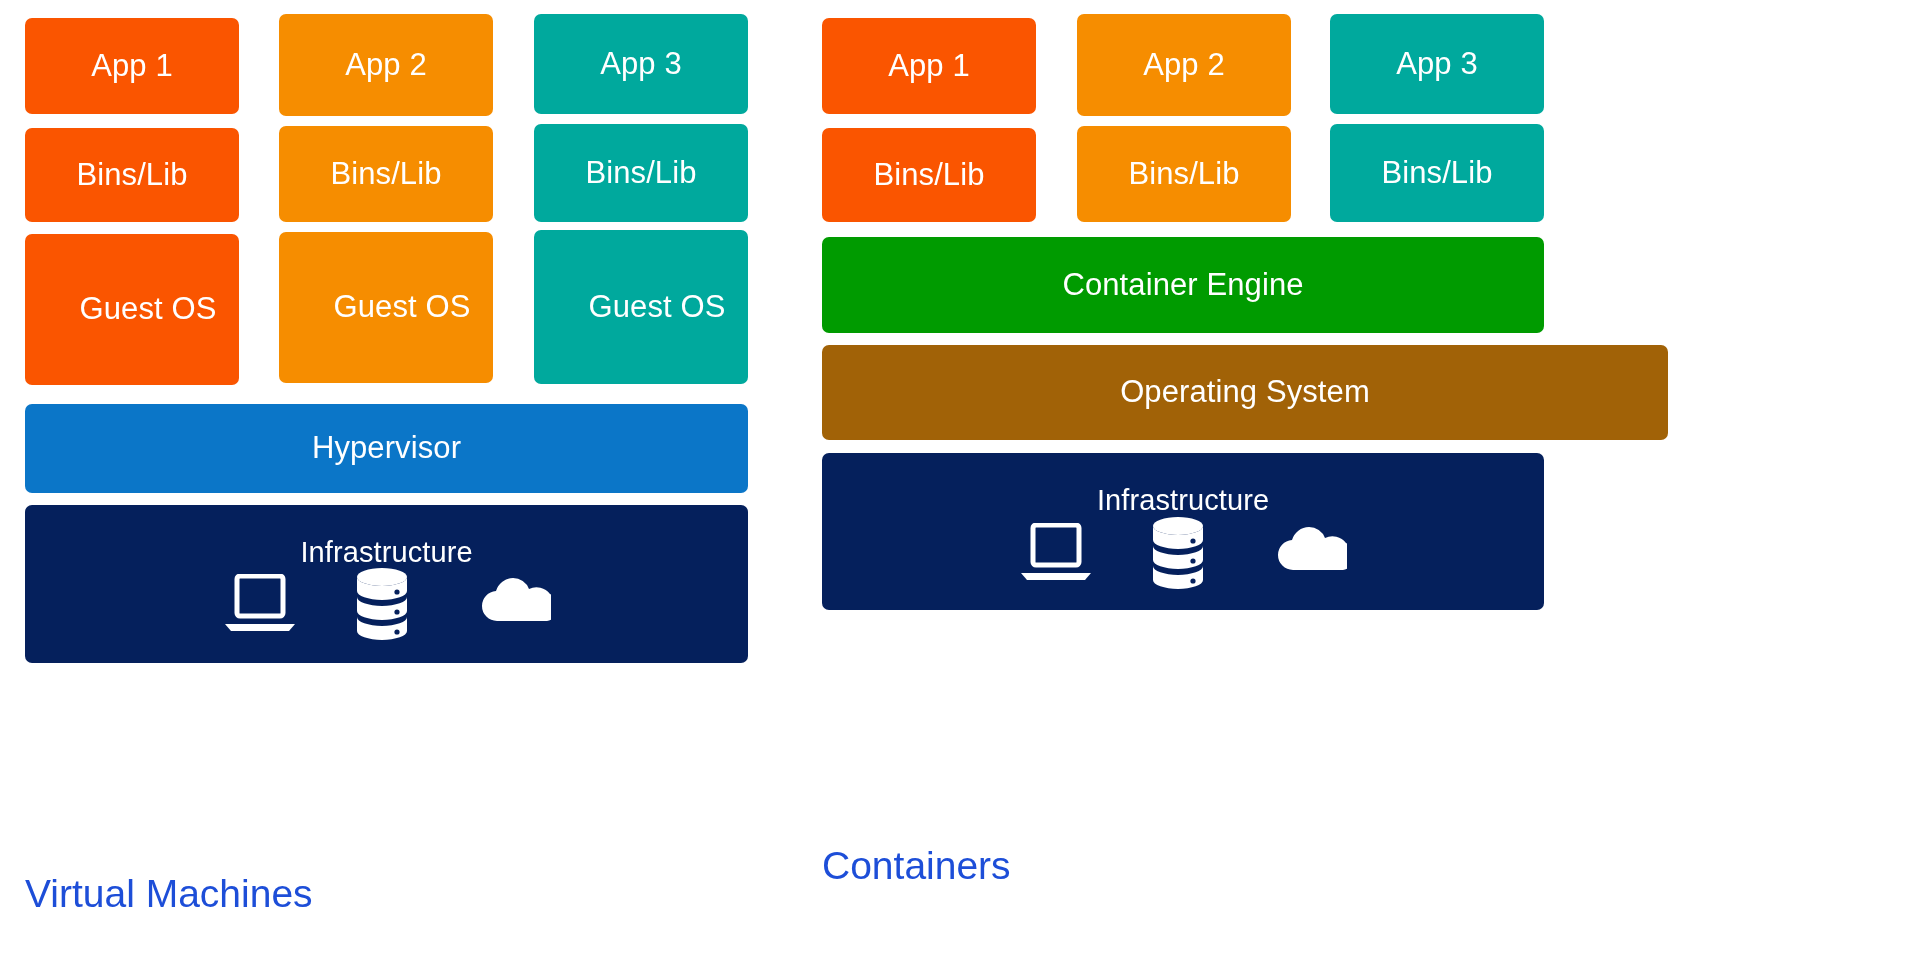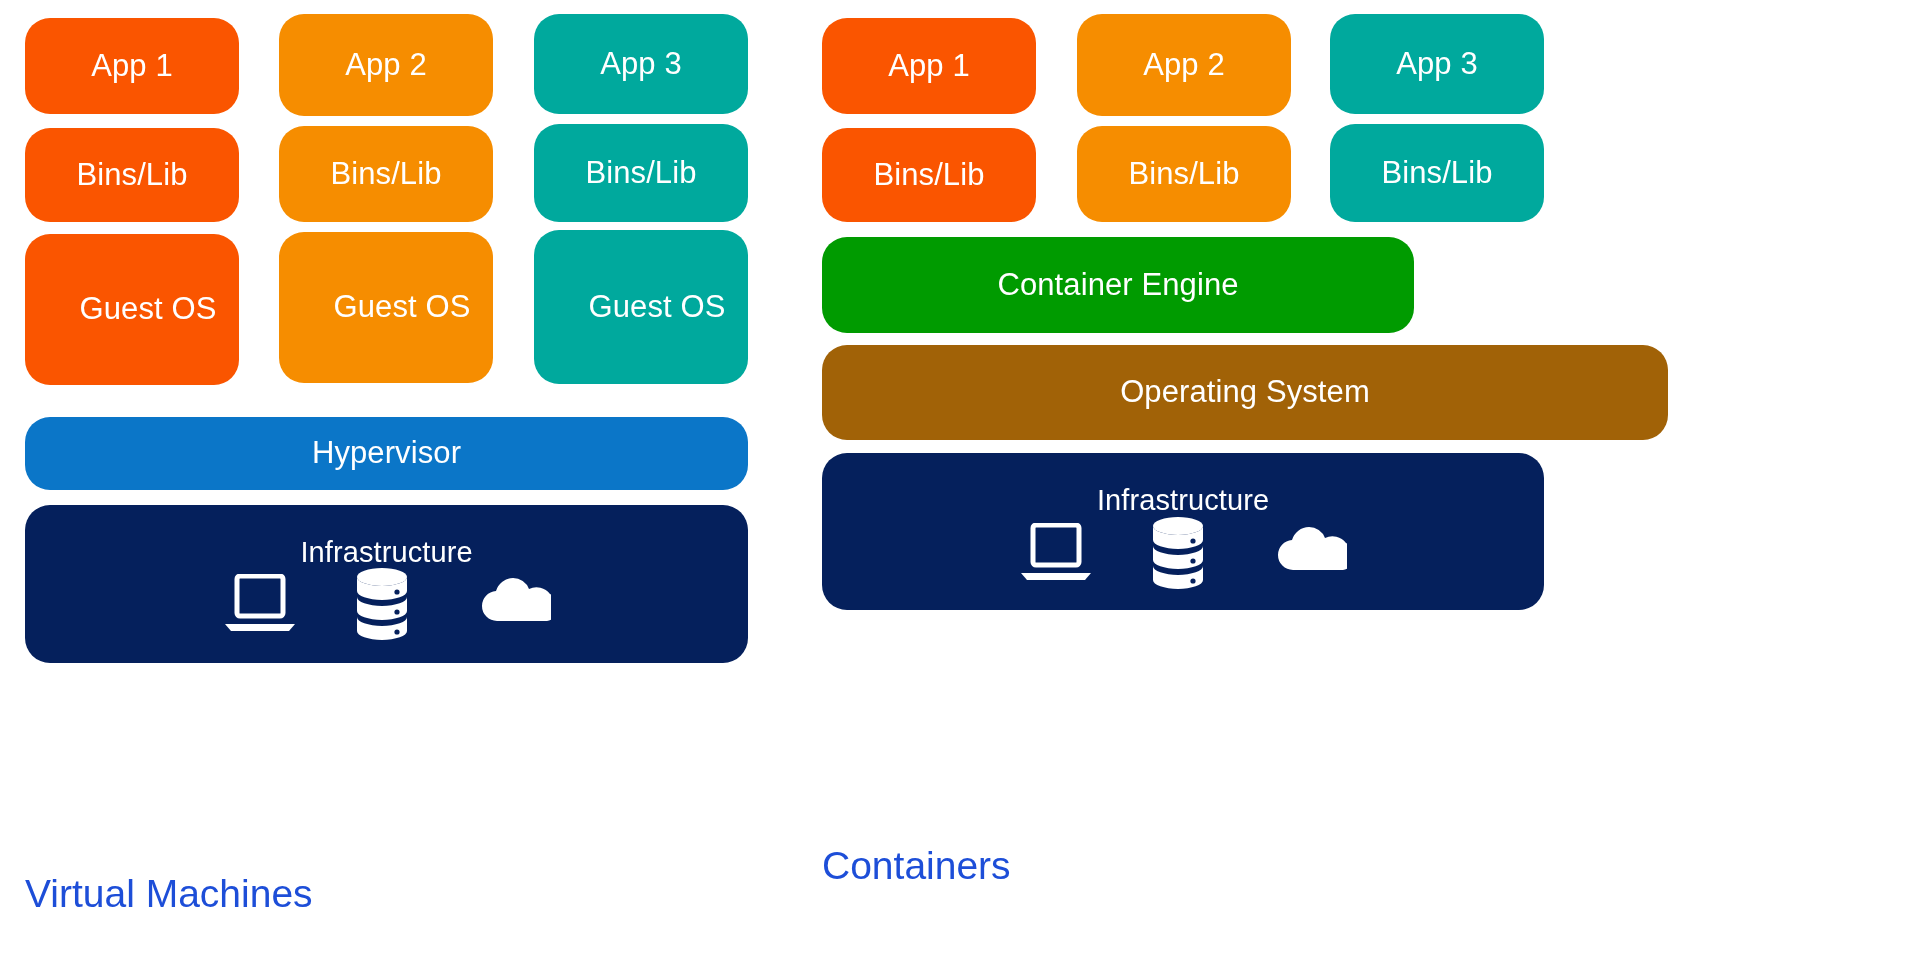--- a/index.html
+++ b/index.html
@@ -16,21 +16,21 @@
   #stage {
     position: relative;
     width: 1920px;
     height: 972px;
     background: #ffffff;
   }
 
   
   .blk {
     position: absolute;
-    border-radius: 25px;
+    border-radius: 7px;
     color: #ffffff;
     display: flex;
     align-items: center;
     justify-content: center;
     font-family: "Liberation Sans", sans-serif;
     font-weight: 400;
     letter-spacing: 0.1px;
     line-height: 1.1;
     text-align: center;
     user-select: none;
@@ -81,21 +81,21 @@
     <div class="blk t-app" style="left:534px; top:14px; width:214px; height:100px; background:#00A99D;">App 3</div>
 
     <div class="blk t-bins" style="left:25px; top:128px; width:214px; height:94px; background:#FA5500;">Bins/Lib</div>
     <div class="blk t-bins" style="left:279px; top:126px; width:214px; height:96px; background:#F68D00;">Bins/Lib</div>
     <div class="blk t-bins" style="left:534px; top:124px; width:214px; height:98px; background:#00A99D;">Bins/Lib</div>
 
     <div class="blk t-guest" style="left:25px; top:234px; width:214px; height:151px; background:#FA5500;">Guest OS</div>
     <div class="blk t-guest" style="left:279px; top:232px; width:214px; height:151px; background:#F68D00;">Guest OS</div>
     <div class="blk t-guest" style="left:534px; top:230px; width:214px; height:154px; background:#00A99D;">Guest OS</div>
 
-    <div class="blk t-wide" style="left:25px; top:404px; width:723px; height:73px; background:#0B76C8;margin-top:13px;">Hypervisor</div>
+    <div class="blk t-wide" style="left:25px; top:404px; width:723px; height:89px; background:#0B76C8;">Hypervisor</div>
 
     <div class="blk stacklbl t-infra" style="left:25px; top:505px; width:723px; height:158px; background:#05205C;">
       <span>Infrastructure</span>
     </div>
 
     <div class="icon-row" style="left:25px; top:565px; width:723px; height:80px;">
 
       <span>
         <svg width="74" height="62" viewBox="0 0 74 62" aria-hidden="true">
           <rect x="14" y="2" width="46" height="40" rx="3" ry="3" fill="none" stroke="#ffffff" stroke-width="5"></rect>
@@ -132,21 +132,21 @@
   <div>
 
     <div class="blk t-app" style="left:822px; top:18px; width:214px; height:96px; background:#FA5500;">App 1</div>
     <div class="blk t-app" style="left:1077px; top:14px; width:214px; height:102px; background:#F68D00;">App 2</div>
     <div class="blk t-app" style="left:1330px; top:14px; width:214px; height:100px; background:#00A99D;">App 3</div>
 
     <div class="blk t-bins" style="left:822px; top:128px; width:214px; height:94px; background:#FA5500;">Bins/Lib</div>
     <div class="blk t-bins" style="left:1077px; top:126px; width:214px; height:96px; background:#F68D00;">Bins/Lib</div>
     <div class="blk t-bins" style="left:1330px; top:124px; width:214px; height:98px; background:#00A99D;">Bins/Lib</div>
 
-    <div class="blk t-wide" style="left:822px; top:237px; width:592px; height:96px; background:#009B00;">Container Engine</div>
+    <div class="blk t-wide" style="left:822px; top:237px; width:722px; height:96px; background:#009B00;">Container Engine</div>
 
     <div class="blk t-wide" style="left:822px; top:345px; width:846px; height:95px; background:#a16207;">Operating System</div>
 
     <div class="blk stacklbl t-infra" style="left:822px; top:453px; width:722px; height:157px; background:#05205C;">
       <span>Infrastructure</span>
     </div>
 
     <div class="icon-row" style="left:822px; top:514px; width:722px; height:80px;">
 
       <span>

